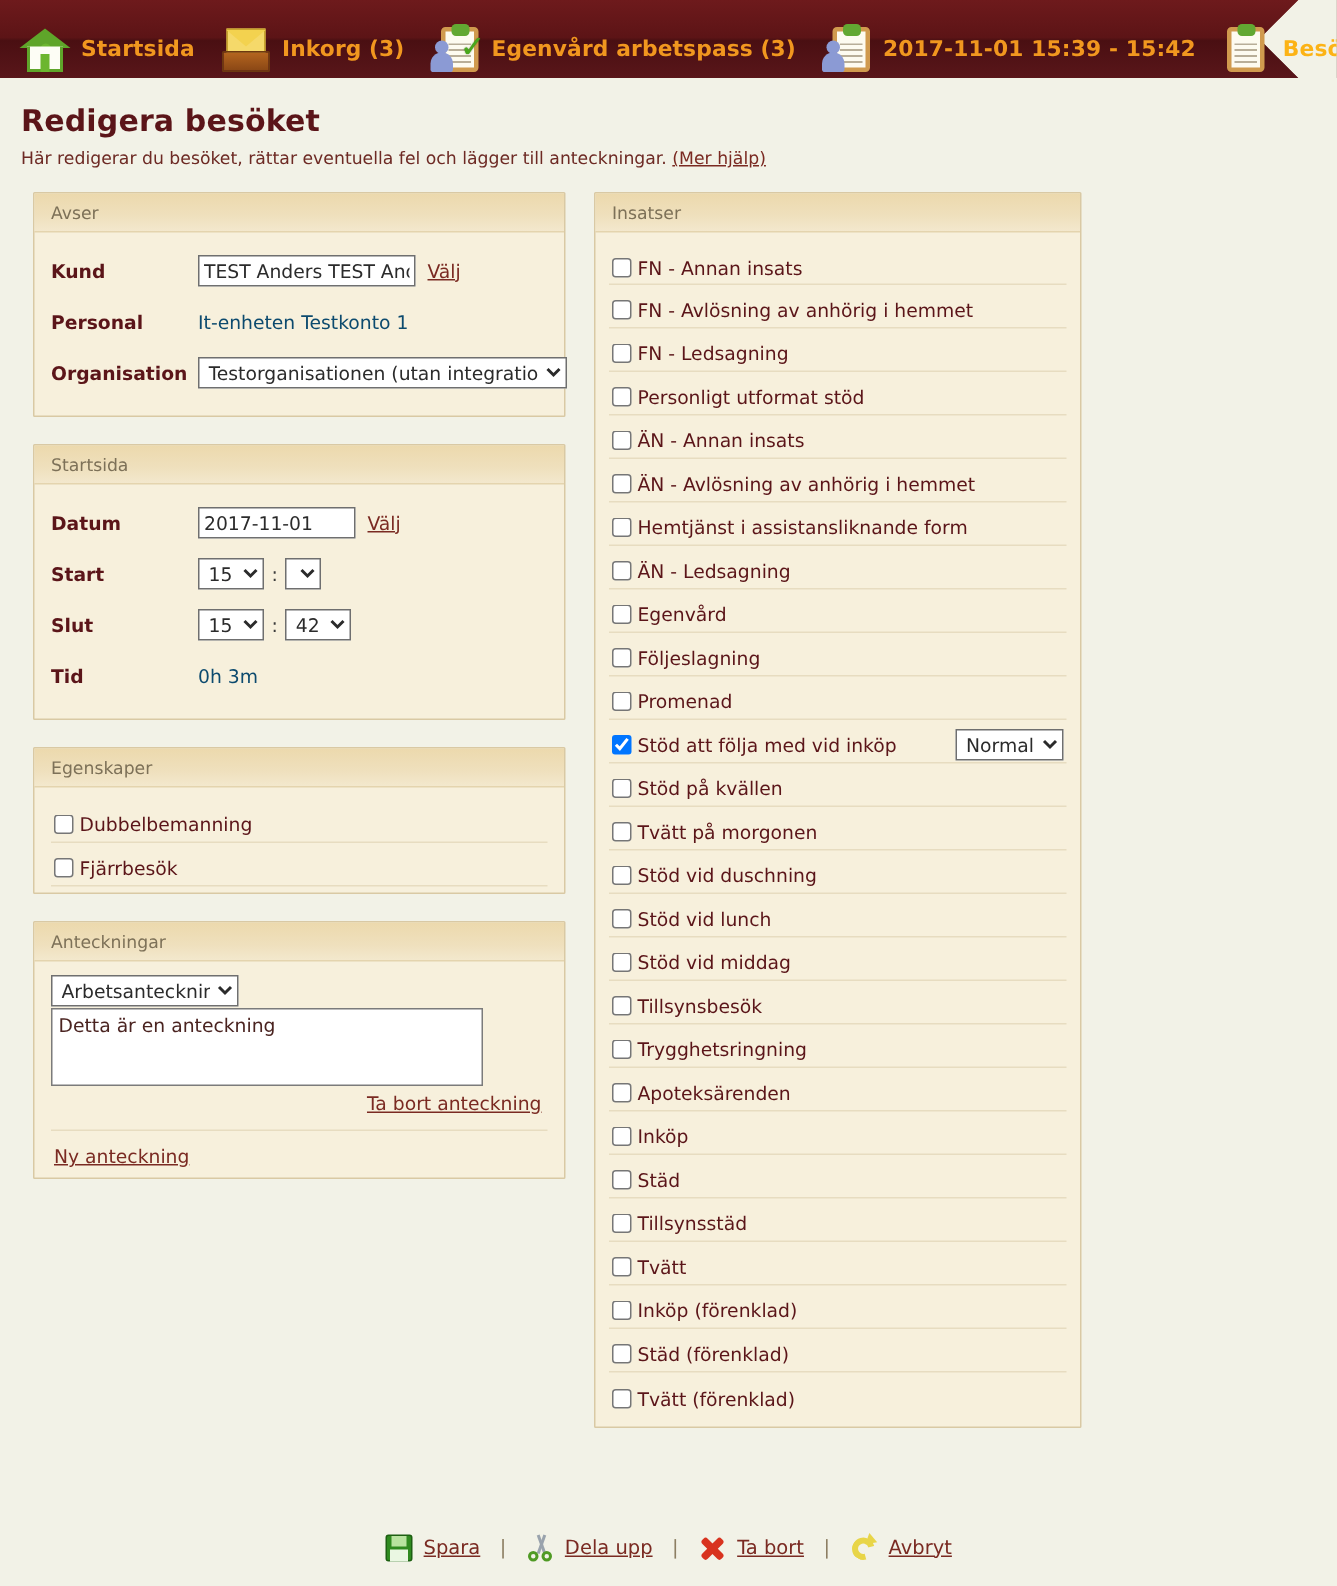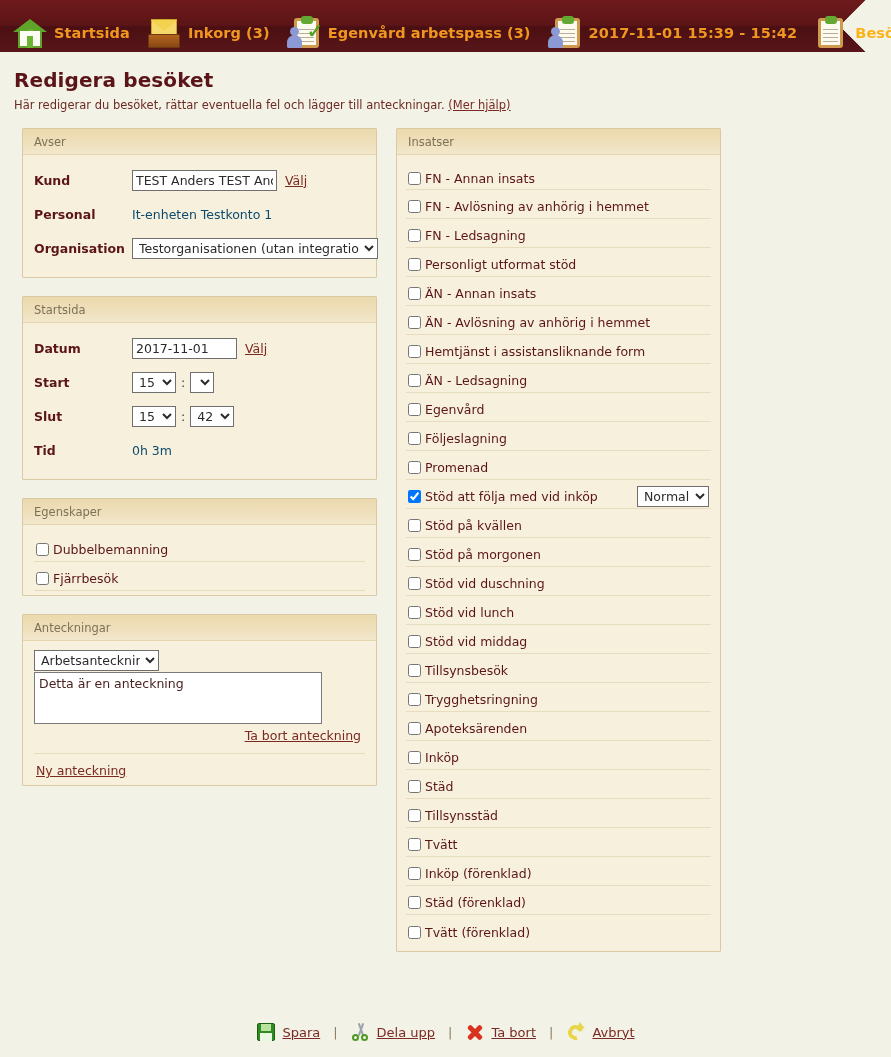--- a/index.html
+++ b/index.html
@@ -620,21 +620,21 @@
             <input type="checkbox" checked="" style="">
             <label>Stöd att följa med vid inköp</label>
             <select class="sel inlinesel" style="width: 72px;"><option>Normal</option></select>
           </div>
           <div class="crow">
             <input type="checkbox" style="">
             <label>Stöd på kvällen</label>
           </div>
           <div class="crow">
             <input type="checkbox" style="">
-            <label>Stöd på morgonen</label>
+            <label>Tvätt på morgonen</label>
           </div>
           <div class="crow">
             <input type="checkbox" style="">
             <label>Stöd vid duschning</label>
           </div>
           <div class="crow">
             <input type="checkbox" style="">
             <label>Stöd vid lunch</label>
           </div>
           <div class="crow">

